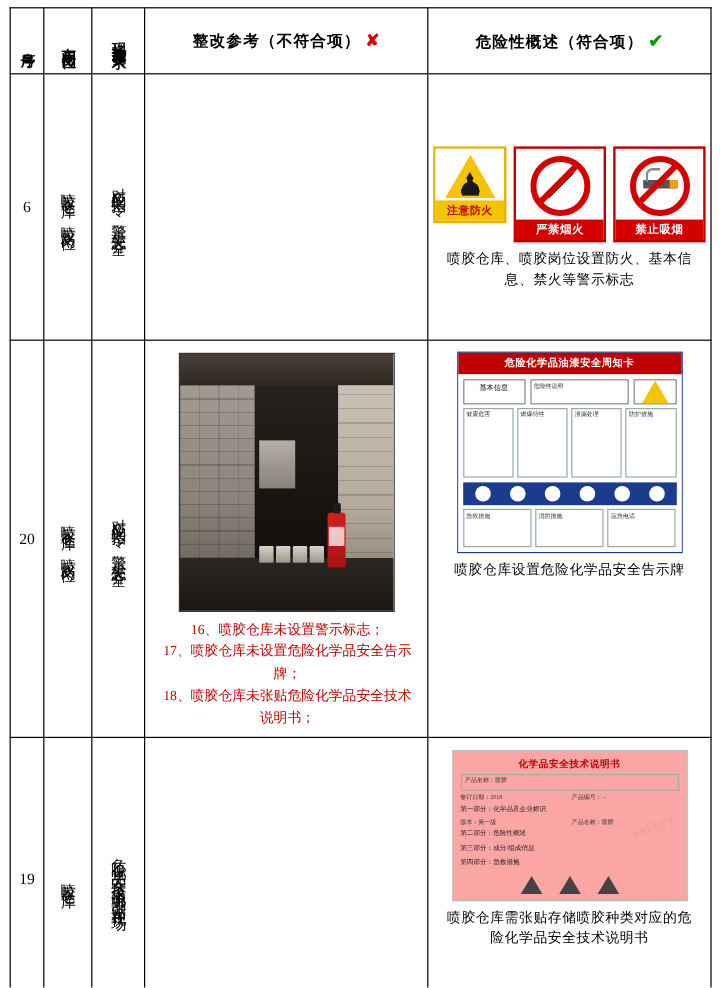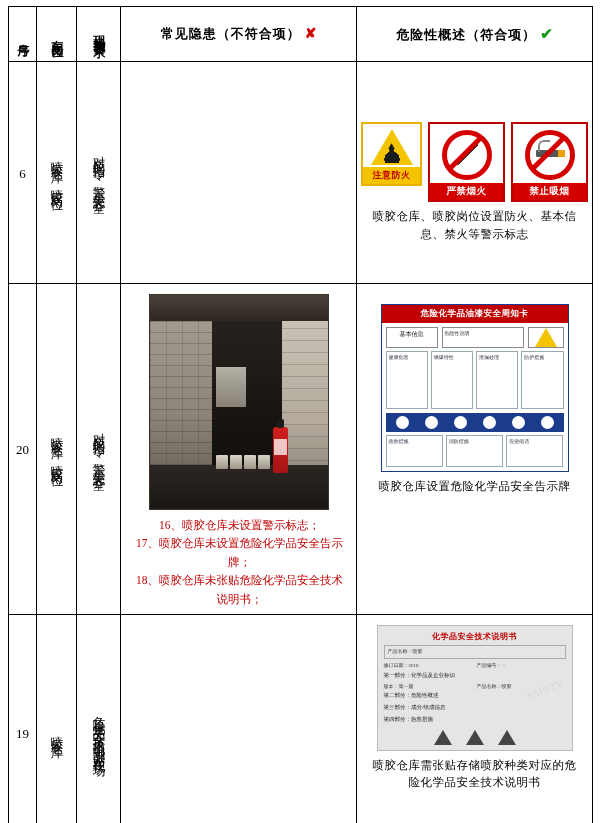--- a/index.html
+++ b/index.html
@@ -160,40 +160,40 @@
     text-align:center;
     font-size:11.5px;
     line-height:1.6;
     color:#c00000;
     padding:6px 8px 4px 10px;
   }
   .notes div{white-space:normal;}
 
   
   .haz-card{
-    width:188px;margin:14px auto 0 auto;border:1px solid #1b3c8c;background:#fff;
+    width:188px;margin:3px auto 0 auto;border:1px solid #1b3c8c;background:#fff;
     box-sizing:border-box;
   }
   .haz-title{background:#c00000;color:#fff;font-size:8.5px;font-weight:bold;text-align:center;padding:3px 0;letter-spacing:0.5px;}
   .haz-body{padding:4px;background:#fff;}
   .haz-top{display:flex;gap:4px;}
   .haz-name{flex:0 0 46px;border:1px solid #888;font-size:6px;padding:2px;text-align:center;}
   .haz-desc{flex:1;border:1px solid #888;font-size:5px;line-height:1.5;padding:2px;color:#333;text-align:left;}
   .haz-warn{flex:0 0 34px;border:1px solid #888;display:flex;align-items:center;justify-content:center;}
   .haz-tri{width:0;height:0;border-left:11px solid transparent;border-right:11px solid transparent;border-bottom:19px solid #f5c400;}
   .haz-grid{display:flex;gap:3px;margin-top:3px;}
   .haz-col{flex:1;border:1px solid #9aa;font-size:5px;line-height:1.6;padding:2px;color:#334;text-align:left;min-height:52px;}
   .haz-icons{display:flex;justify-content:space-around;margin-top:4px;background:#1b3c8c;padding:3px 2px;}
   .haz-icons span{width:13px;height:13px;border-radius:50%;background:#fff;display:inline-block;}
   .haz-foot{display:flex;gap:3px;margin-top:3px;}
   .haz-foot div{flex:1;border:1px solid #9aa;font-size:5px;padding:2px;min-height:26px;color:#334;text-align:left;}
 
   
   .msds{
-    width:196px;margin:4px auto 4px auto;border:1px solid #bbb;background:#e5e5e5;
+    width:196px;margin:4px auto 4px auto;border:1px solid #bbb;background:#fca5a5;
     box-sizing:border-box;padding:5px 6px;position:relative;
   }
   .msds-title{color:#c00000;font-size:8px;font-weight:bold;text-align:center;letter-spacing:0.5px;margin-bottom:3px;}
   .msds-box{border:1px solid #aaa;font-size:5px;line-height:1.7;padding:2px 3px;color:#333;text-align:left;margin-bottom:3px;}
   .msds-sec{font-size:5.5px;line-height:1.8;color:#222;text-align:left;margin-bottom:2px;}
   .msds-2col{display:flex;gap:4px;}
   .msds-2col div{flex:1;font-size:5px;line-height:1.7;color:#333;text-align:left;}
   .msds-icons{display:flex;justify-content:center;gap:14px;margin-top:5px;}
   .msds-icons i{
     display:inline-block;width:0;height:0;
@@ -218,21 +218,21 @@
         <th>
           <span class="hdr-vert">序号</span>
         </th>
         <th>
           <span class="hdr-vert">车间岗位</span>
         </th>
         <th>
           <span class="hdr-vert">现场整改要求</span>
         </th>
         <th>
-          <span class="hdr-h">常见隐患（不符合项）</span><span class="xmark">✘</span>
+          <span class="hdr-h">整改参考（不符合项）</span><span class="xmark">✘</span>
         </th>
         <th>
           <span class="hdr-h">危险性概述（符合项）</span><span class="checkmark">✔</span>
         </th>
       </tr>
     </thead>
     <tbody>
 
       <tr style="height:222px;">
         <td>

